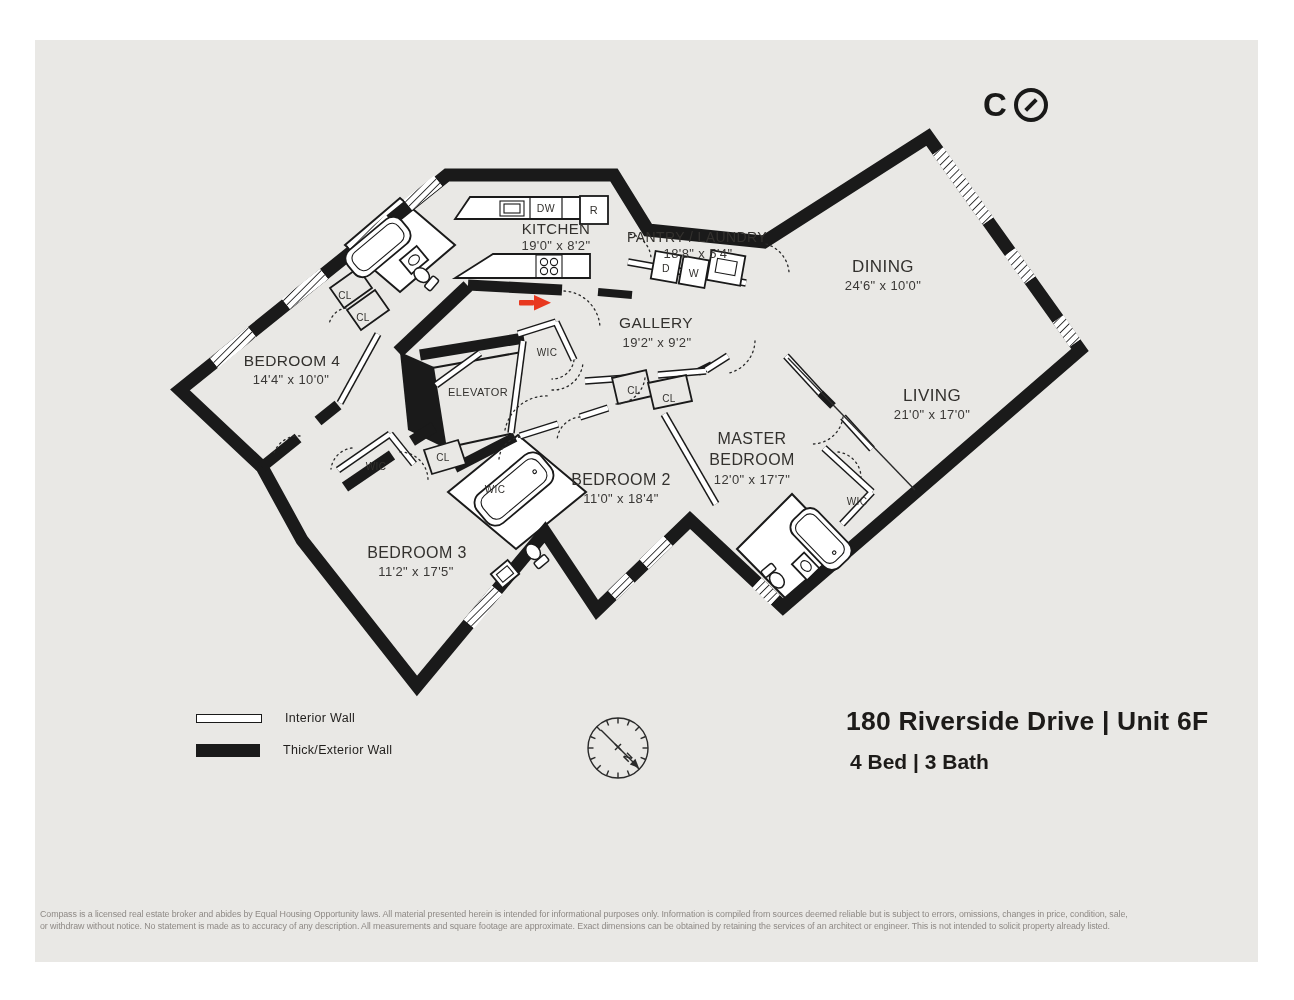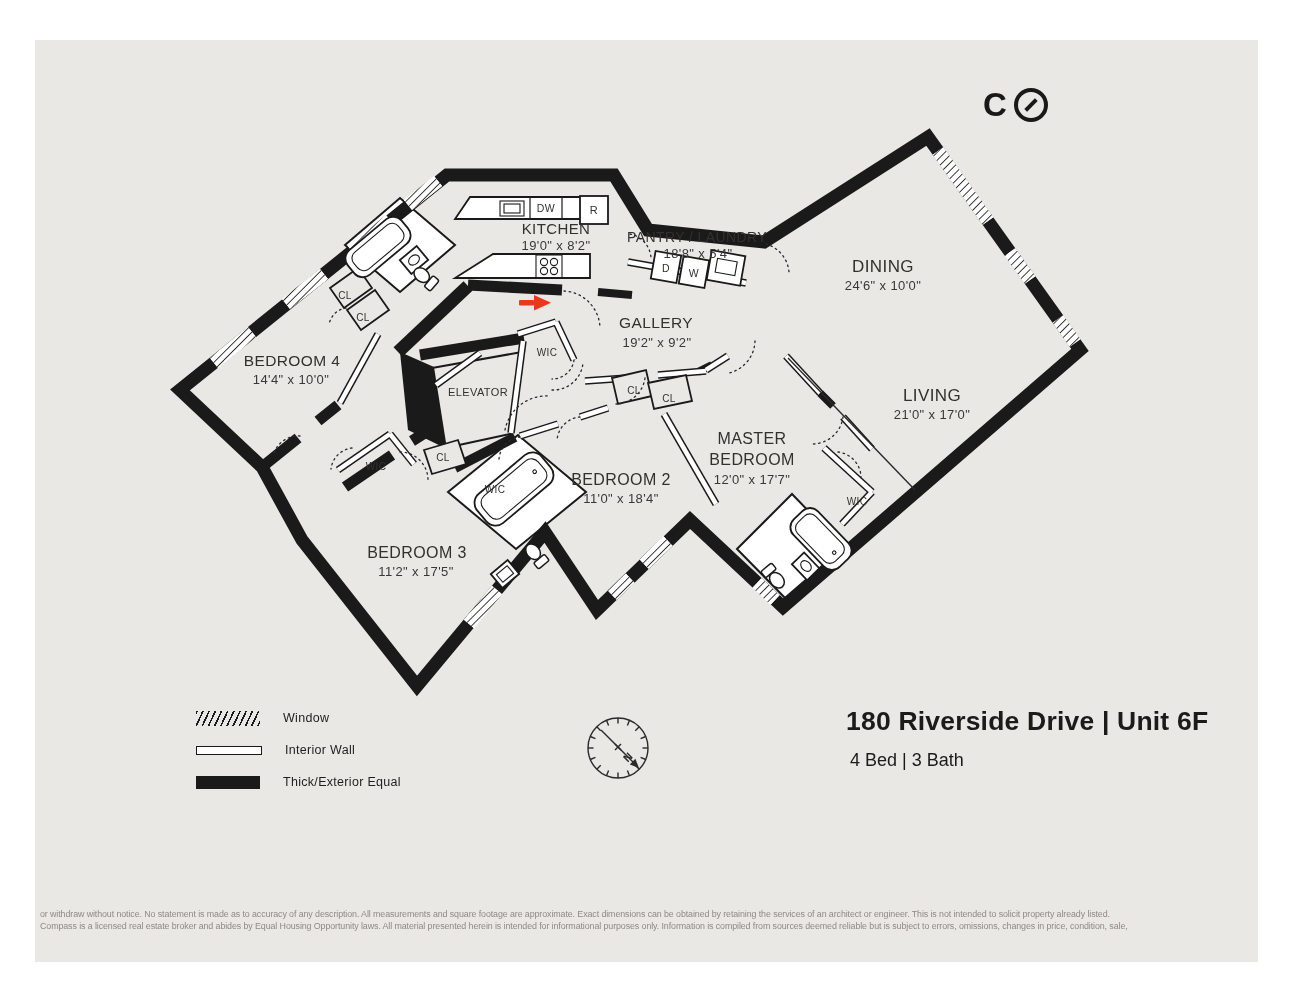--- a/index.html
+++ b/index.html
@@ -39,21 +39,21 @@
   .leg-swatch{width:64px;margin-right:23px;flex:0 0 64px;}
   .sw-window{height:15px;background:repeating-linear-gradient(115deg,#1a1a1a 0 1.6px,transparent 1.6px 5.6px);}
   .sw-door{height:2.5px;background:#1a1a1a;}
   .sw-int{height:7px;background:#fff;border:1.7px solid #1a1a1a;}
   .sw-thick{height:13px;background:#1a1a1a;}
   .leg-label{font-size:12.5px;color:#201e1c;letter-spacing:.3px;}
 
   
   .title{position:absolute;left:846px;top:706px;font-size:26.5px;font-weight:700;color:#1d1b19;
          letter-spacing:.2px;text-align:right;}
-  .subtitle{position:absolute;left:850px;top:750px;font-size:18px;color:#1d1b19;}
+  .subtitle{position:absolute;left:850px;top:750px;font-size:21px;color:#1d1b19;font-weight:bold;}
 
   
   .disclaimer{position:absolute;left:40px;top:908px;width:1216px;color:#8f8a86;
               font-size:8.9px;letter-spacing:-0.1px;line-height:12px;white-space:nowrap;}
 </style>
 </head>
 <body>
 
 <div class="page">
   <div class="canvas"></div>
@@ -331,33 +331,29 @@
       <text x="443" y="461" class="small">CL</text>
       <text x="546" y="212" class="appl">DW</text>
       <text x="594" y="214" style="font-size:11px">R</text>
       <text x="666" y="272" class="appl">D</text>
       <text x="694" y="277" class="appl">W</text>
     </g>
   </svg>
 
   <div class="legend">
     <div class="leg-row">
-      <div class="leg-swatch sw-window"></div>
-      <div class="leg-label">Window</div>
-    </div>
-    <div class="leg-row">
       <div class="leg-swatch sw-int"></div>
       <div class="leg-label">Interior Wall</div>
     </div>
     <div class="leg-row">
       <div class="leg-swatch sw-thick"></div>
-      <div class="leg-label">Thick/Exterior Equal</div>
+      <div class="leg-label">Thick/Exterior Wall</div>
     </div>
   </div>
 
   <div class="title">180 Riverside Drive | Unit 6F</div>
   <div class="subtitle">4 Bed | 3 Bath</div>
 
   <div class="disclaimer">
+    <div>Compass is a licensed real estate broker and abides by Equal Housing Opportunity laws. All material presented herein is intended for informational purposes only. Information is compiled from sources deemed reliable but is subject to errors, omissions, changes in price, condition, sale,</div>
     <div>or withdraw without notice. No statement is made as to accuracy of any description. All measurements and square footage are approximate. Exact dimensions can be obtained by retaining the services of an architect or engineer. This is not intended to solicit property already listed.</div>
-    <div>Compass is a licensed real estate broker and abides by Equal Housing Opportunity laws. All material presented herein is intended for informational purposes only. Information is compiled from sources deemed reliable but is subject to errors, omissions, changes in price, condition, sale,</div>
   </div>
 </div>
 
 </body></html>

